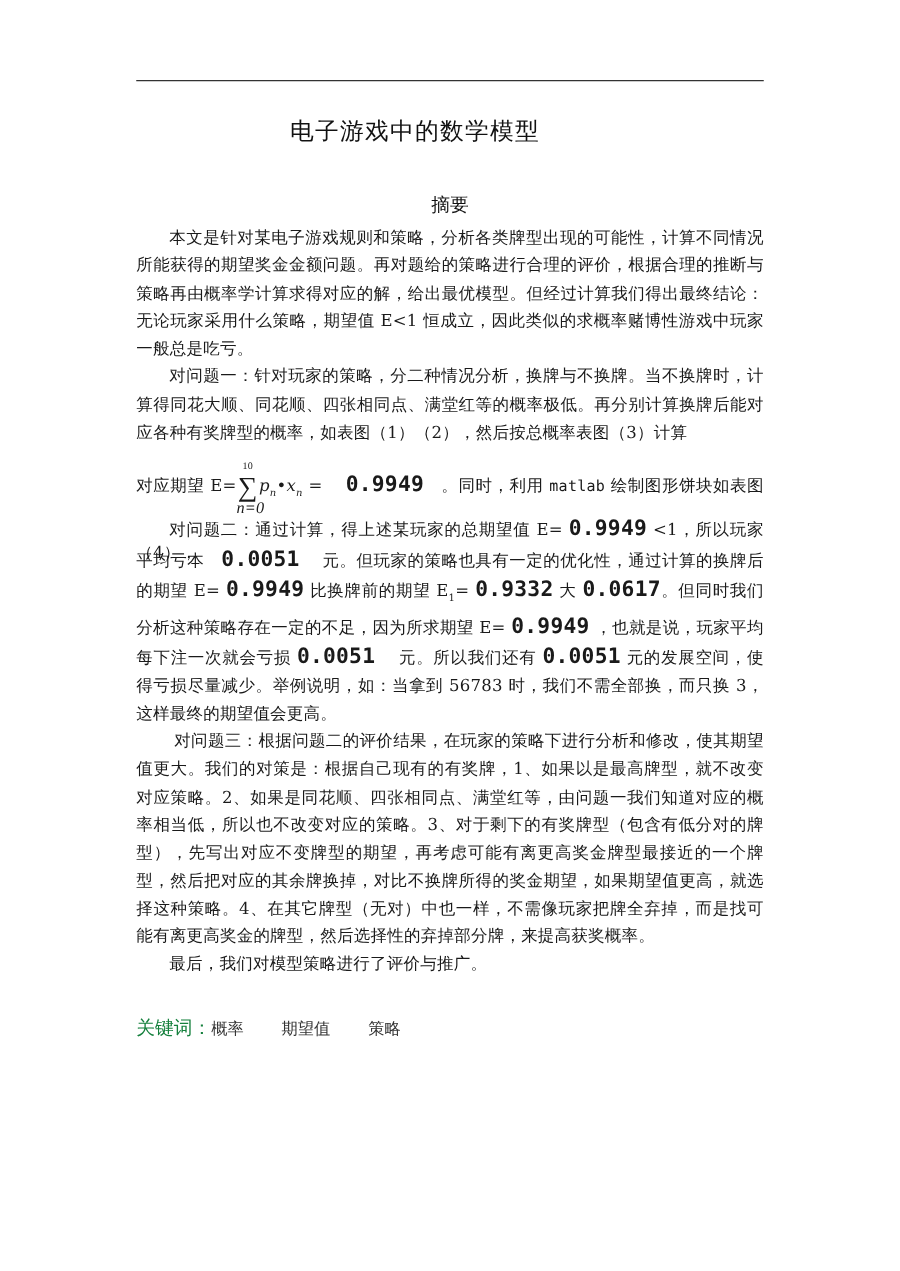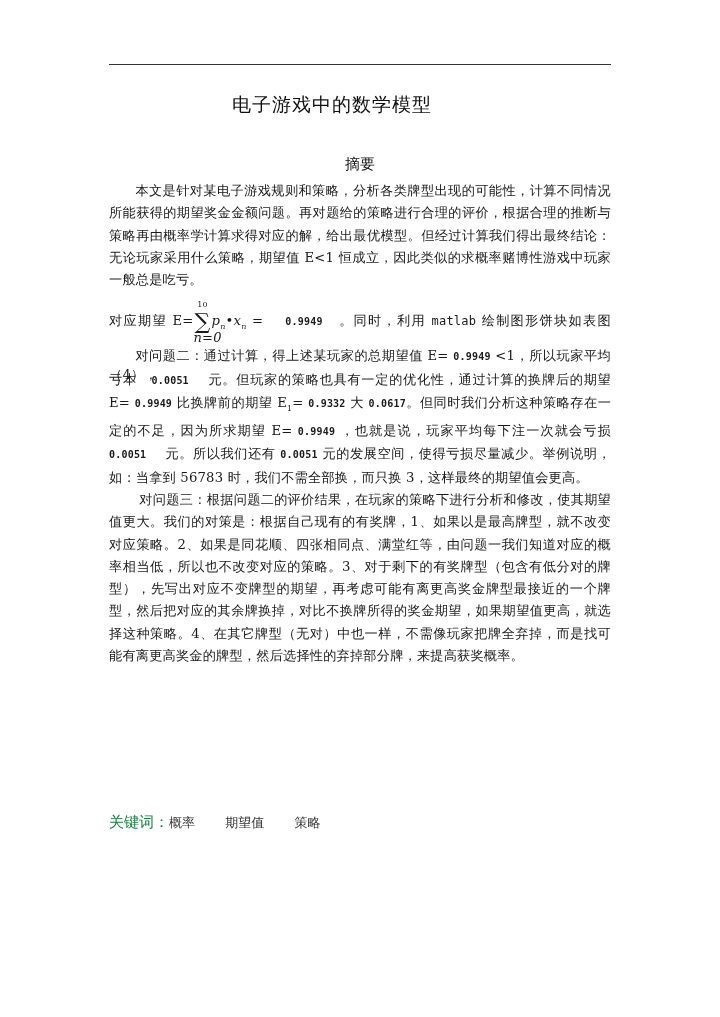--- a/index.html
+++ b/index.html
@@ -21,26 +21,26 @@
     position: absolute; left: 0; width: 720px; top: 155px; text-align: center;
     font-family: Liberation Serif, serif;
     font-size: 15px; color: #111;
   }
   .body-text {
     position: absolute; left: 109px; width: 502px; top: 180px;
     font-size: 13.2px; line-height: 22.3px; text-align: justify;
     letter-spacing: 0.2px;
   }
   .body-text p { margin: 0; text-indent: 2em; }
-  .num { font-family: "DejaVu Sans Mono", "Liberation Mono", monospace; font-weight: bold; font-size: 10px; }
+  .num { font-family: "DejaVu Sans Mono", "Liberation Mono", monospace; font-weight: bold; font-size: 17px; }
   .mono { font-family: "DejaVu Sans Mono", "Liberation Mono", monospace; font-size: 12px; }
   .formula-line { height: 48px; line-height: 48px; margin-top: 6px; }
   .sum {
     display: inline-block; position: relative; width: 18px; text-align: center;
-    vertical-align: middle; line-height: 1;
+    vertical-align: middle; line-height: 1; font-family: Liberation Serif, serif;
   }
   .sum .sym { font-size: 22px; display: block; }
   .sum .up { font-size: 8px; position: absolute; top: -10px; left: 0; width: 18px; text-align: center; }
   .sum .down { font-size: 13px; position: absolute; bottom: -11px; left: 0; width: 18px; text-align: center; font-style: italic; }
   .it { font-style: italic; }
   sub { font-size: 8px; }
   .keywords {
     position: absolute; left: 109px; top: 813px;
     font-size: 13px; color: #333;
   }
@@ -55,25 +55,27 @@
 
 <div class="header-rule"></div>
 
 <div class="title">电子游戏中的数学模型</div>
 
 <div class="abstract-heading">摘要</div>
 
 <div class="body-text">
   <p>本文是针对某电子游戏规则和策略，分析各类牌型出现的可能性，计算不同情况所能获得的期望奖金金额问题。再对题给的策略进行合理的评价，根据合理的推断与策略再由概率学计算求得对应的解，给出最优模型。但经过计算我们得出最终结论：无论玩家采用什么策略，期望值 E&lt;1 恒成立，因此类似的求概率赌博性游戏中玩家一般总是吃亏。</p>
 
+  <p>对问题一：针对玩家的策略，分二种情况分析，换牌与不换牌。当不换牌时，计算得同花大顺、同花顺、四张相同点、满堂红等的概率极低。再分别计算换牌后能对应各种有奖牌型的概率，如表图（1）（2），然后按总概率表图（3）计算</p>
   <div class="formula-line">
     <span>对应期望 E=</span><span class="sum"><span class="up">10</span><span class="sym">∑</span><span class="down">n=0</span></span><span class="it">p</span><sub class="it">n</sub><span>•</span><span class="it">x</span><sub class="it">n</sub><span> = </span>&nbsp;&nbsp;&nbsp;<span class="num">0.9949</span>&nbsp;&nbsp;&nbsp;<span>。同时，利用 </span><span class="mono">matlab</span><span> 绘制图形饼块如表图（4），</span>
   </div>
 
   <p><span>对问题二：通过计算，得上述某玩家的总期望值 E= </span><span class="num">0.9949</span><span> &lt;1，所以玩家平均亏本 </span>&nbsp;&nbsp;<span class="num">0.0051</span>&nbsp;&nbsp;&nbsp;<span> 元。但玩家的策略也具有一定的优化性，通过计算的换牌后的期望 E= </span><span class="num">0.9949</span><span> 比换牌前的期望 E</span><sub>1</sub><span>= </span><span class="num">0.9332</span><span> 大 </span><span class="num">0.0617</span><span>。但同时我们分析这种策略存在一定的不足，因为所求期望 E= </span><span class="num">0.9949</span><span> ，也就是说，玩家平均每下注一次就会亏损 </span><span class="num">0.0051</span>&nbsp;&nbsp;&nbsp;<span> 元。所以我们还有 </span><span class="num">0.0051</span><span> 元的发展空间，使得亏损尽量减少。举例说明，如：当拿到 56783 时，我们不需全部换，而只换 3，这样最终的期望值会更高。</span></p>
 
   <p style="text-indent:2.3em;">对问题三：根据问题二的评价结果，在玩家的策略下进行分析和修改，使其期望值更大。我们的对策是：根据自己现有的有奖牌，1、如果以是最高牌型，就不改变对应策略。2、如果是同花顺、四张相同点、满堂红等，由问题一我们知道对应的概率相当低，所以也不改变对应的策略。3、对于剩下的有奖牌型（包含有低分对的牌型），先写出对应不变牌型的期望，再考虑可能有离更高奖金牌型最接近的一个牌型，然后把对应的其余牌换掉，对比不换牌所得的奖金期望，如果期望值更高，就选择这种策略。4、在其它牌型（无对）中也一样，不需像玩家把牌全弃掉，而是找可能有离更高奖金的牌型，然后选择性的弃掉部分牌，来提高获奖概率。</p>
 
+  <p>最后，我们对模型策略进行了评价与推广。</p>
 </div>
 
 <div class="keywords">
   <span class="kw-label">关键词：</span><span class="kw">概率</span>&nbsp;&nbsp;<span class="kw">期望值</span>&nbsp;&nbsp;<span class="kw">策略</span>
 </div>
 
 </body></html>

